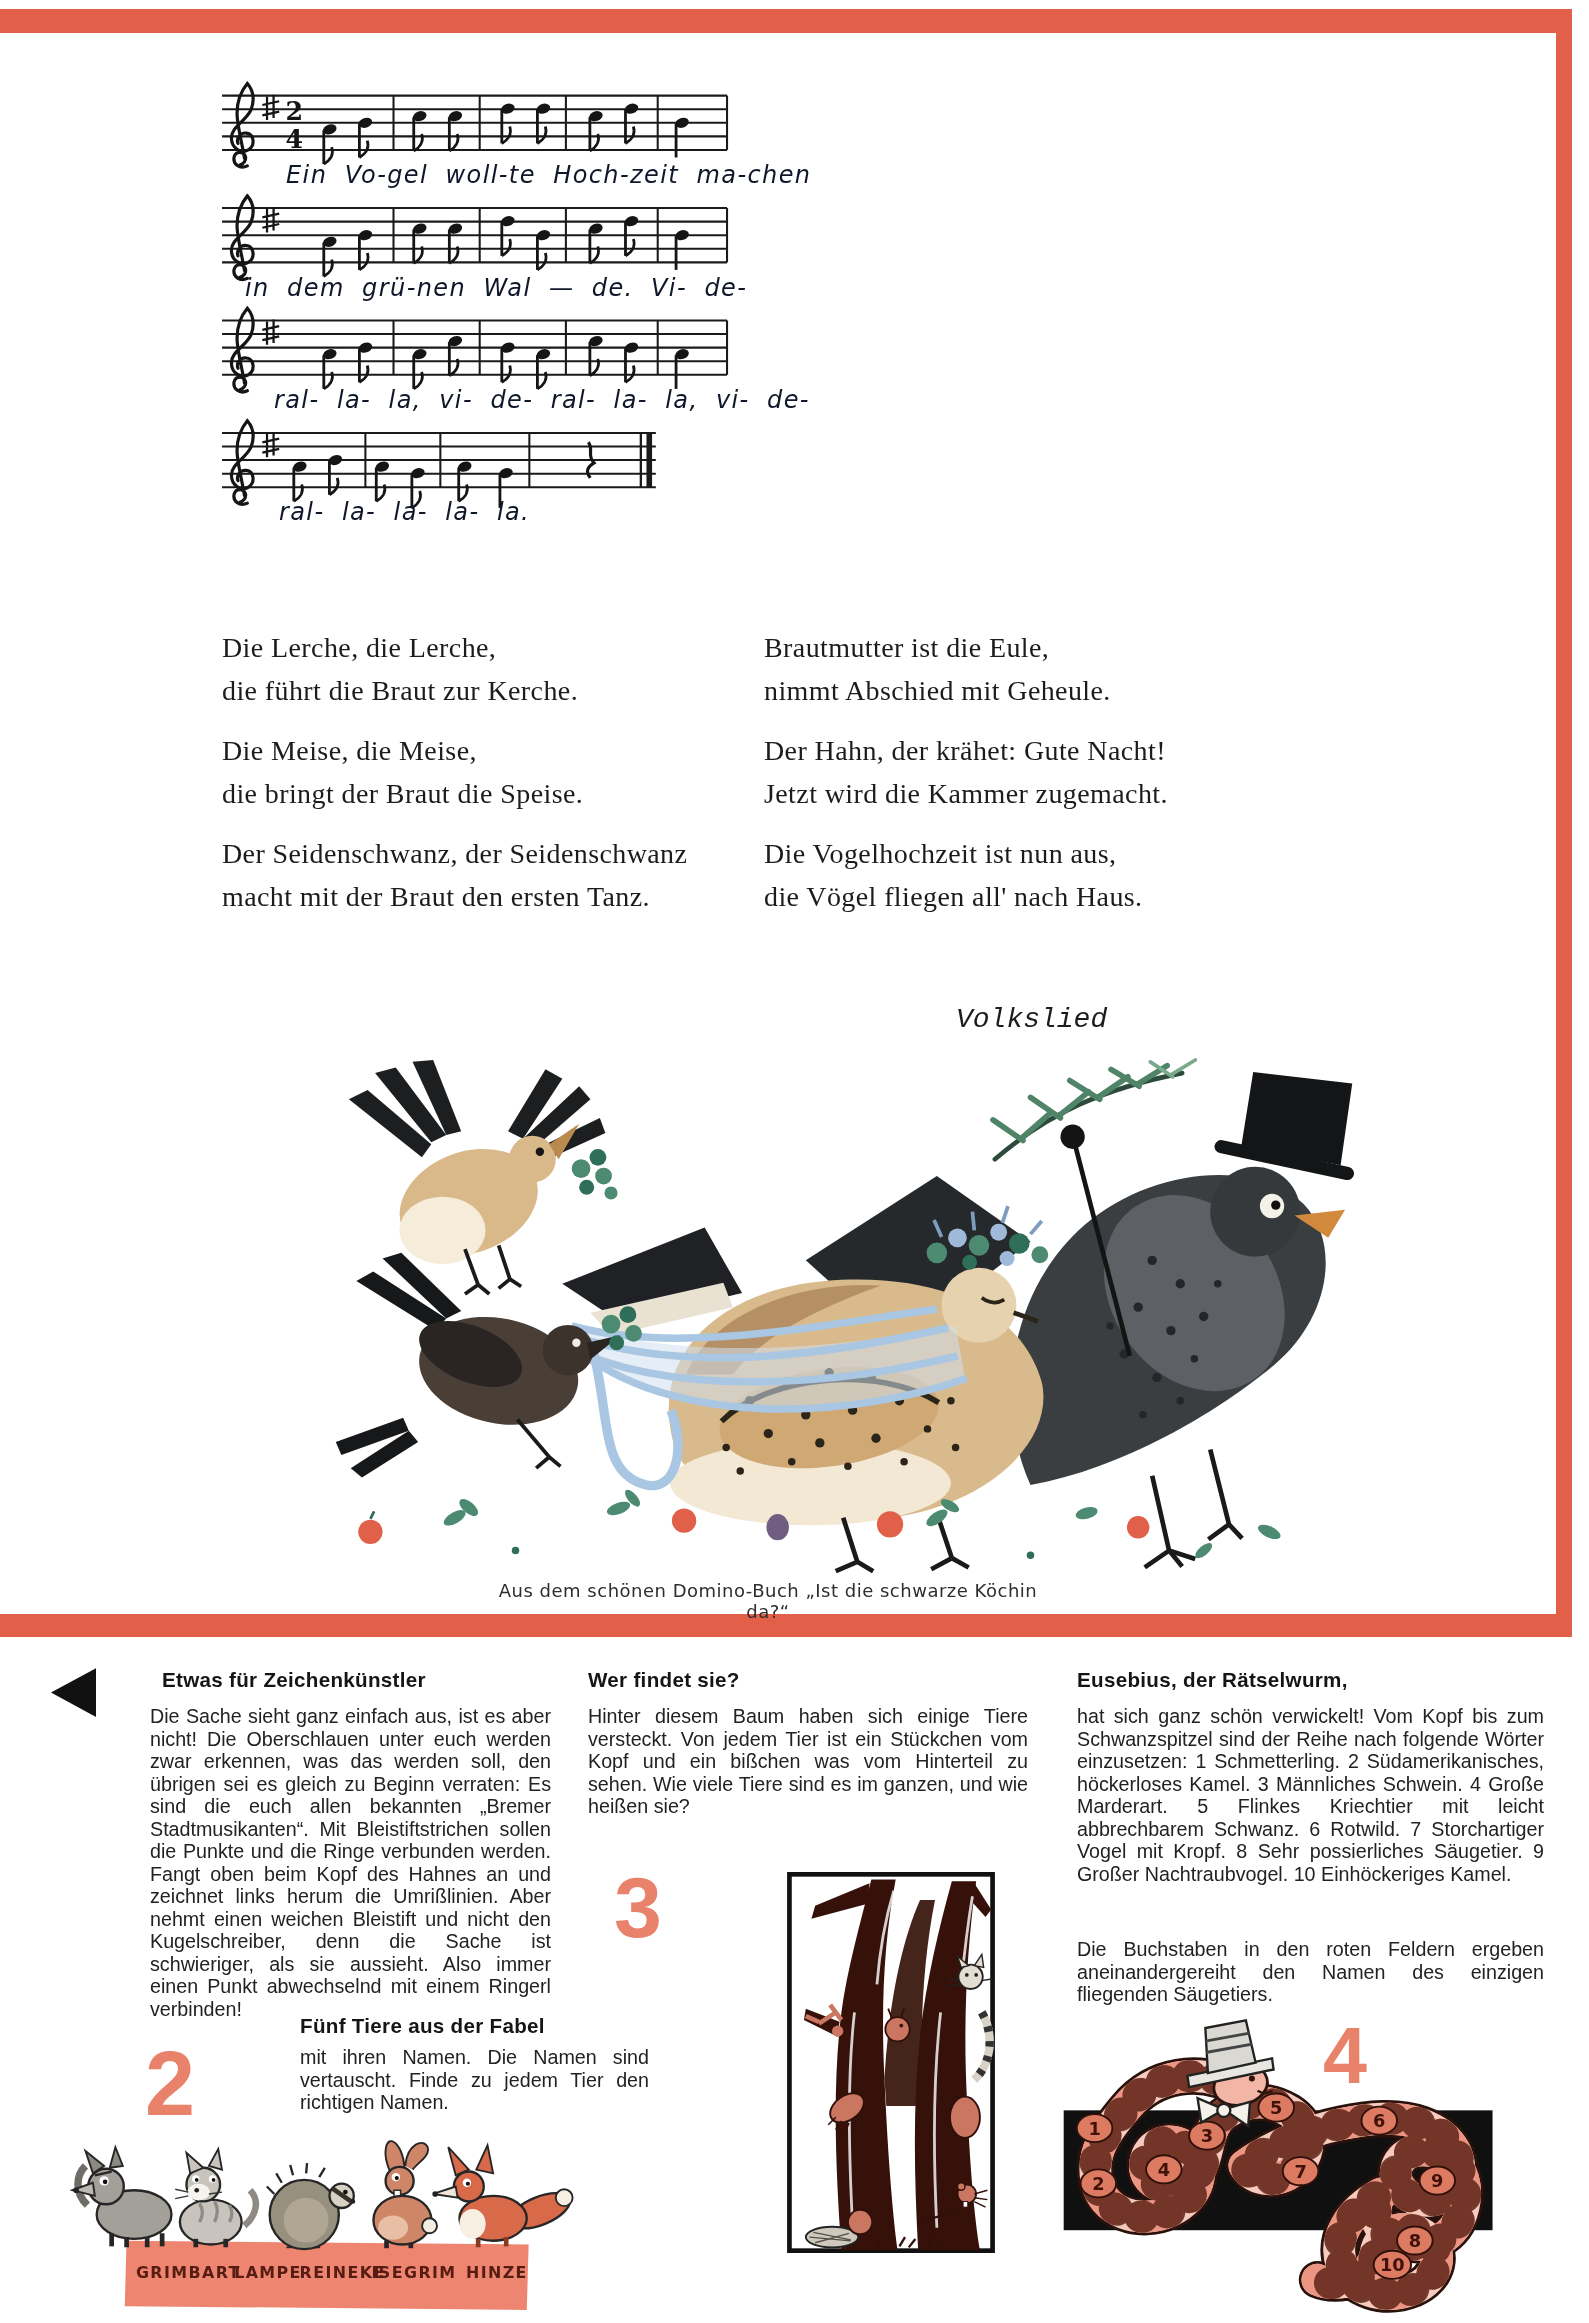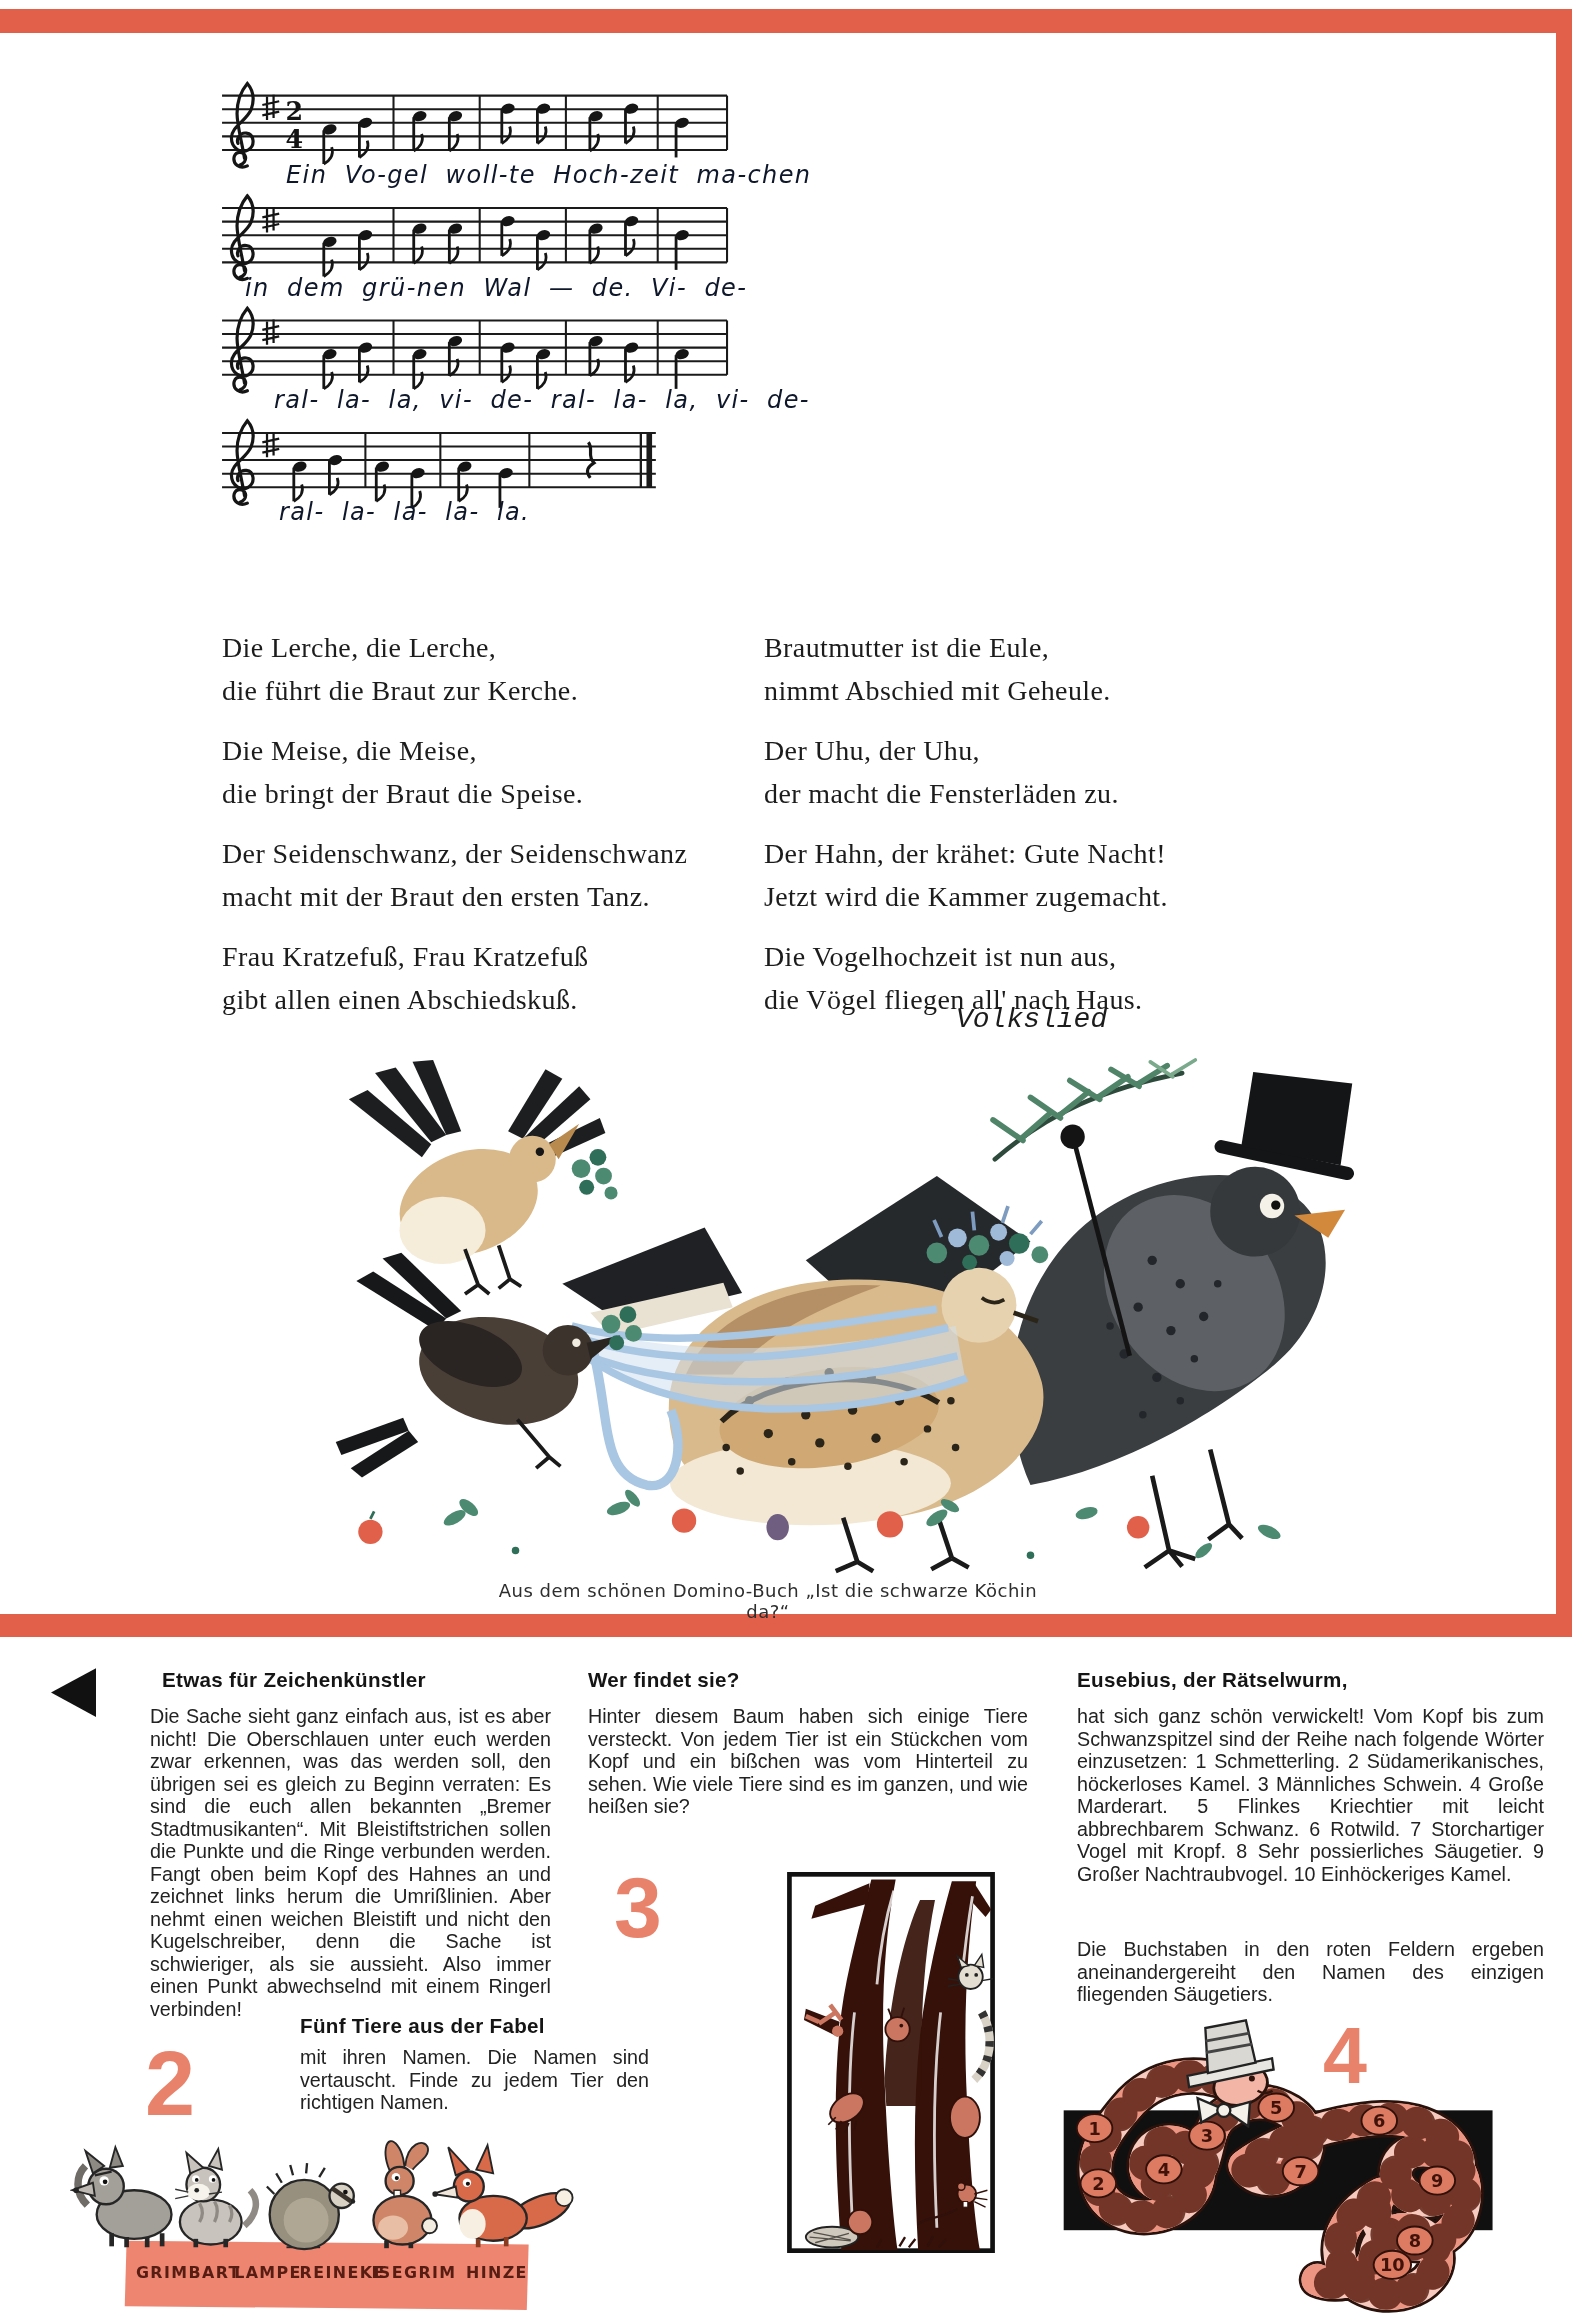--- a/index.html
+++ b/index.html
@@ -163,25 +163,23 @@
 
   <div class="mlyric" style="left:286px;top:161px;">Ein Vo-gel woll-te Hoch-zeit ma-chen</div>
   <div class="mlyric" style="left:245px;top:274px;">in dem grü-nen Wal — de.  Vi- de-</div>
   <div class="mlyric" style="left:274px;top:386px;">ral- la- la, vi- de-  ral- la- la, vi- de-</div>
   <div class="mlyric" style="left:279px;top:498px;">ral- la- la- la-  la.</div>
 
   <div class="verse-col" style="left:222px;top:626px;width:525px;">
     <p><span>Die Lerche, die Lerche,</span><br><span>die führt die Braut zur Kerche.</span></p>
     <p><span>Die Meise, die Meise,</span><br><span>die bringt der Braut die Speise.</span></p>
     <p><span>Der Seidenschwanz, der Seidenschwanz</span><br><span>macht mit der Braut den ersten Tanz.</span></p>
-    <p><span>Frau Kratzefuß, Frau Kratzefuß</span><br><span>gibt allen einen Abschiedskuß.</span></p>
   </div>
   <div class="verse-col" style="left:764px;top:626px;width:525px;">
     <p><span>Brautmutter ist die Eule,</span><br><span>nimmt Abschied mit Geheule.</span></p>
-    <p><span>Der Uhu, der Uhu,</span><br><span>der macht die Fensterläden zu.</span></p>
     <p><span>Der Hahn, der krähet: Gute Nacht!</span><br><span>Jetzt wird die Kammer zugemacht.</span></p>
     <p><span>Die Vogelhochzeit ist nun aus,</span><br><span>die Vögel fliegen all' nach Haus.</span></p>
   </div>
   <div class="volkslied" style="left:956px;top:1004px;font-family:Liberation Mono, monospace;">Volkslied</div>
 
   <svg class="abs" style="left:281px;top:1045px;" width="1087" height="529" viewBox="0 0 1160 565">
 
     <g>
       <path d="M560,230 L700,140 L800,210 L720,272 L600,266 Z" fill="#26292c"></path>
       <path d="M800,470 C760,380 778,262 858,192 C928,132 1040,120 1092,170 C1132,212 1120,292 1060,342 C1000,392 900,452 800,470 Z" fill="#3a3e41"></path>

